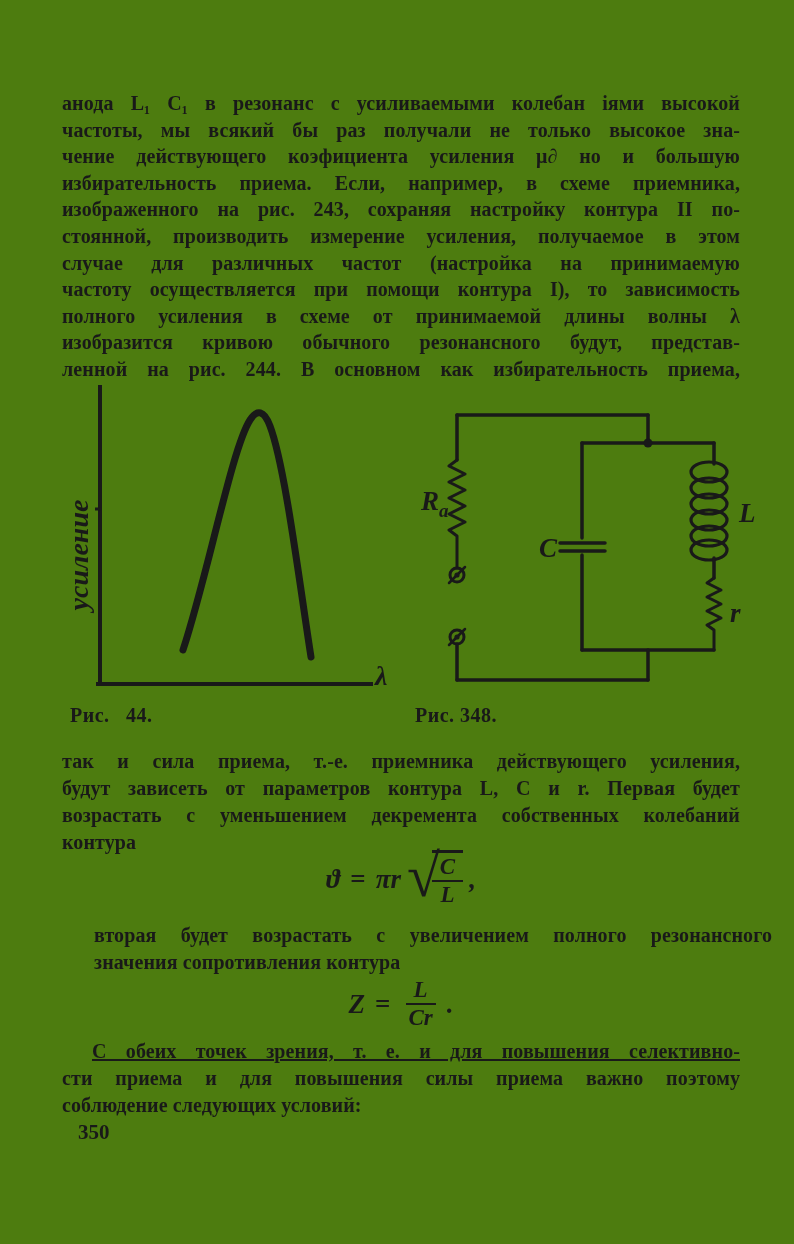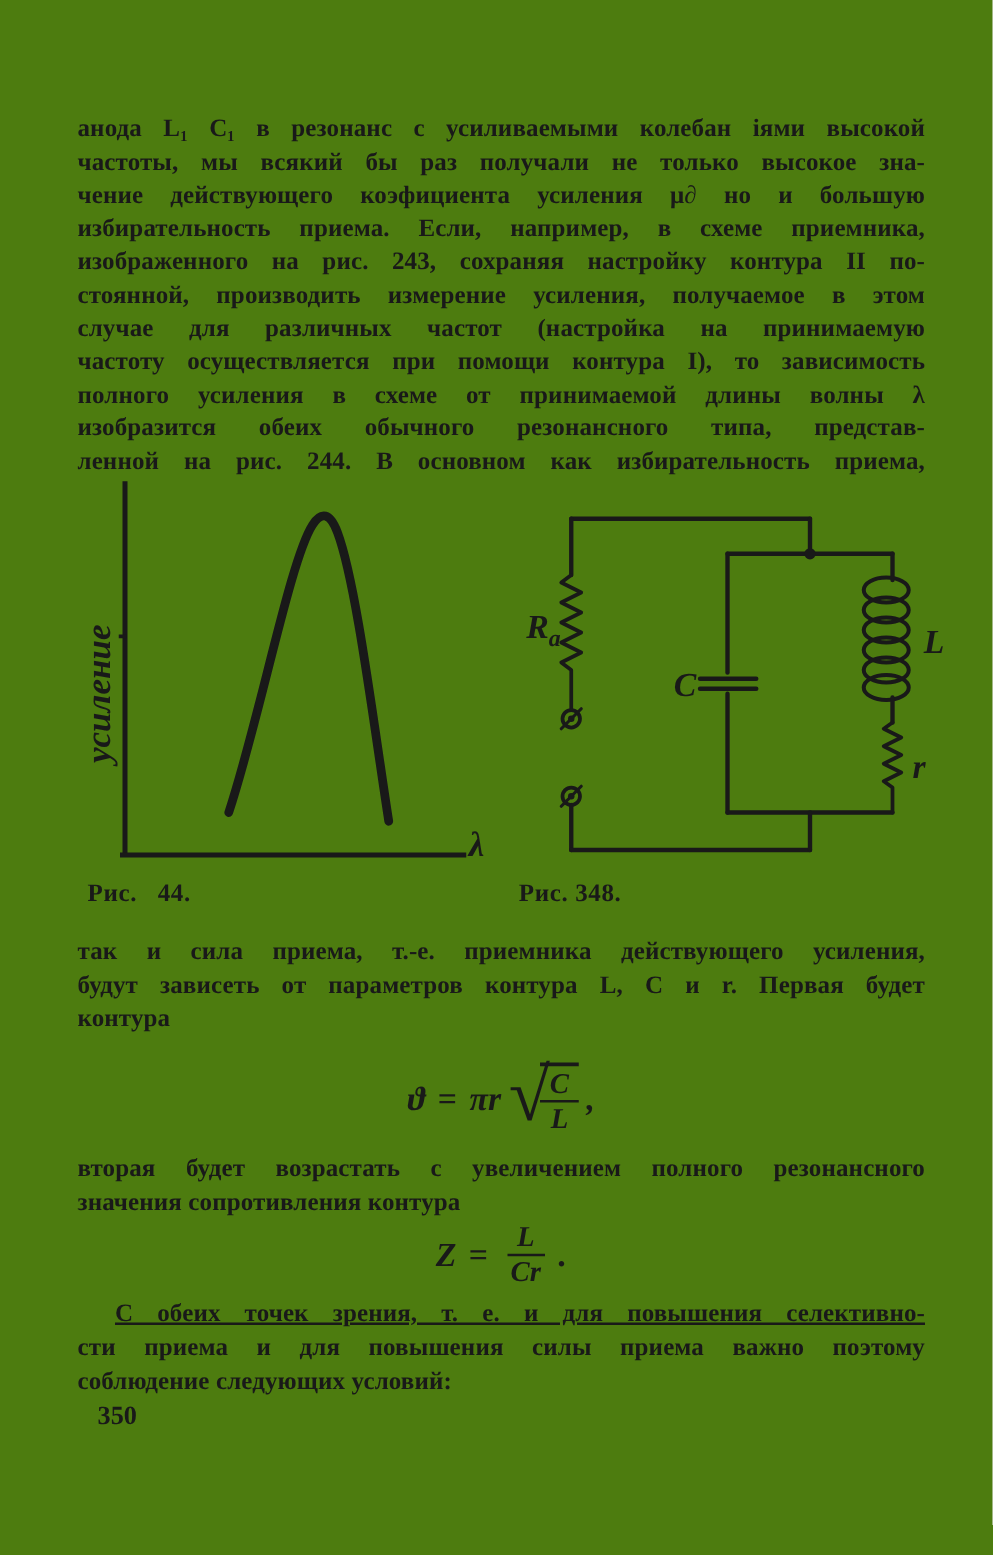--- a/index.html
+++ b/index.html
@@ -8,21 +8,21 @@
     background:#4d7c0f; color:#191919; overflow:hidden;
     font-family:"Liberation Serif","DejaVu Serif",serif;
   }
   .tblock {
     position:absolute; left:62px; width:678px;
     font-size:20px; font-weight:bold; line-height:27px;
     letter-spacing:0.1px;
   }
   .p1 { top:90px; line-height:26.6px; }
   .p2 { top:748px; }
-  .p3 { top:922px; }
+  .p3 { top:922px;margin-left:32px; }
   .p4 { top:1038px; }
   .tline { text-align:justify; text-align-last:justify; white-space:normal; }
   .tline.flush { text-align-last:left; }
   .tline.indent { text-indent:30px;text-decoration:underline; }
 
   .figures { position:absolute; top:382px; left:0; width:794px; height:360px; }
   .fig { position:absolute; top:0; }
   .fig-graph { left:70px; width:325px; }
   .fig-circuit { left:415px; width:355px; }
   .fig svg { display:block; }
@@ -70,21 +70,21 @@
   <div class="tblock p1">
       <div class="tline">анода L₁ C₁ в резонанс с усиливаемыми колебан іями высокой</div>
       <div class="tline">частоты, мы всякий бы раз получали не только высокое зна-</div>
       <div class="tline">чение действующего коэфициента усиления μ∂  но и большую</div>
       <div class="tline">избирательность приема. Если, например, в схеме приемника,</div>
       <div class="tline">изображенного на рис. 243, сохраняя настройку контура II по-</div>
       <div class="tline">стоянной, производить измерение усиления, получаемое в этом</div>
       <div class="tline">случае для различных частот (настройка на принимаемую</div>
       <div class="tline">частоту осуществляется при помощи контура I), то зависимость</div>
       <div class="tline">полного усиления в схеме от принимаемой длины волны λ</div>
-      <div class="tline">изобразится обеих обычного резонансного типа, представ-</div>
+      <div class="tline">изобразится кривою обычного резонансного будут, представ-</div>
       <div class="tline">ленной на рис. 244. В основном как избирательность приема,</div>
     </div>
 
   <div class="figures">
 
     <div class="fig fig-graph">
       <svg width="325" height="318" viewBox="0 0 325 318">
         <path d="M30,3 V302" stroke="#191919" stroke-width="4" fill="none"></path>
         <path d="M25,127 H31" stroke="#191919" stroke-width="3" fill="none"></path>
         <path d="M26,302 H303" stroke="#191919" stroke-width="4" fill="none"></path>
@@ -136,20 +136,21 @@
         <text class="c-label" x="315" y="240">r</text>
       </svg>
       <div class="caption">Рис. 348.</div>
     </div>
 
   </div>
 
   <div class="tblock p2">
       <div class="tline">так и сила приема, т.-е. приемника действующего усиления,</div>
       <div class="tline">будут зависеть от параметров контура L, C и r. Первая будет</div>
+      <div class="tline">возрастать с уменьшением декремента собственных колебаний</div>
       <div class="tline flush">контура</div>
     </div>
 
   <div class="formula f1">
     <span class="f-main">
       <span>ϑ</span>
       <span class="f-eq">=</span>
       <span>πr</span>
       <span class="radical">√</span>
       <span class="frac vinc">

